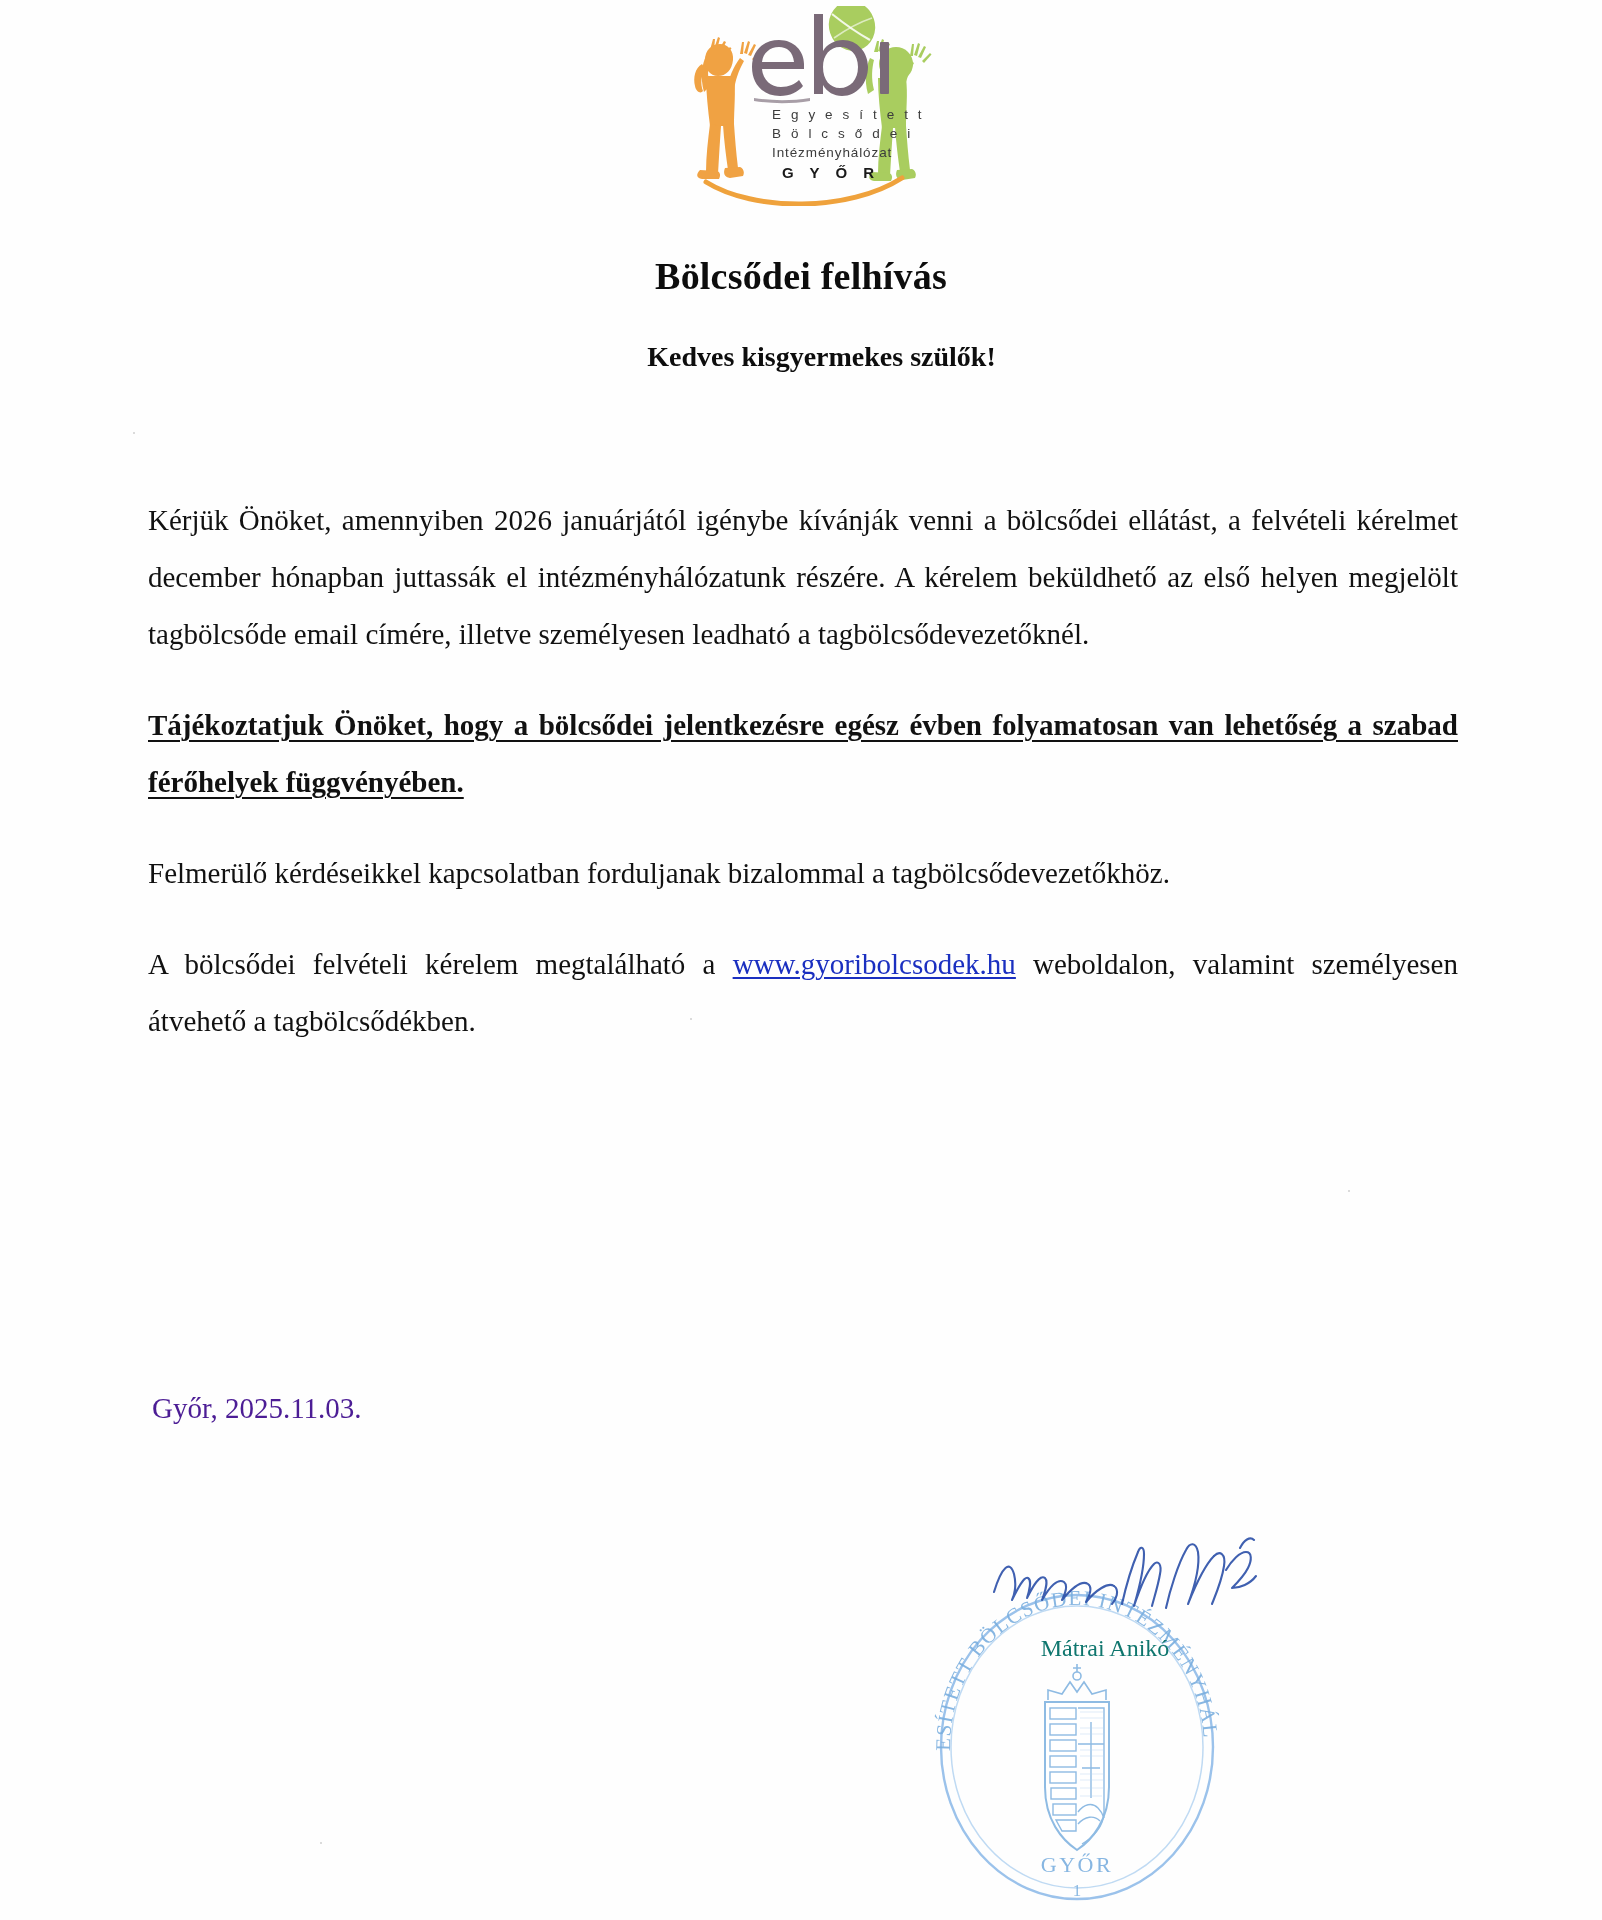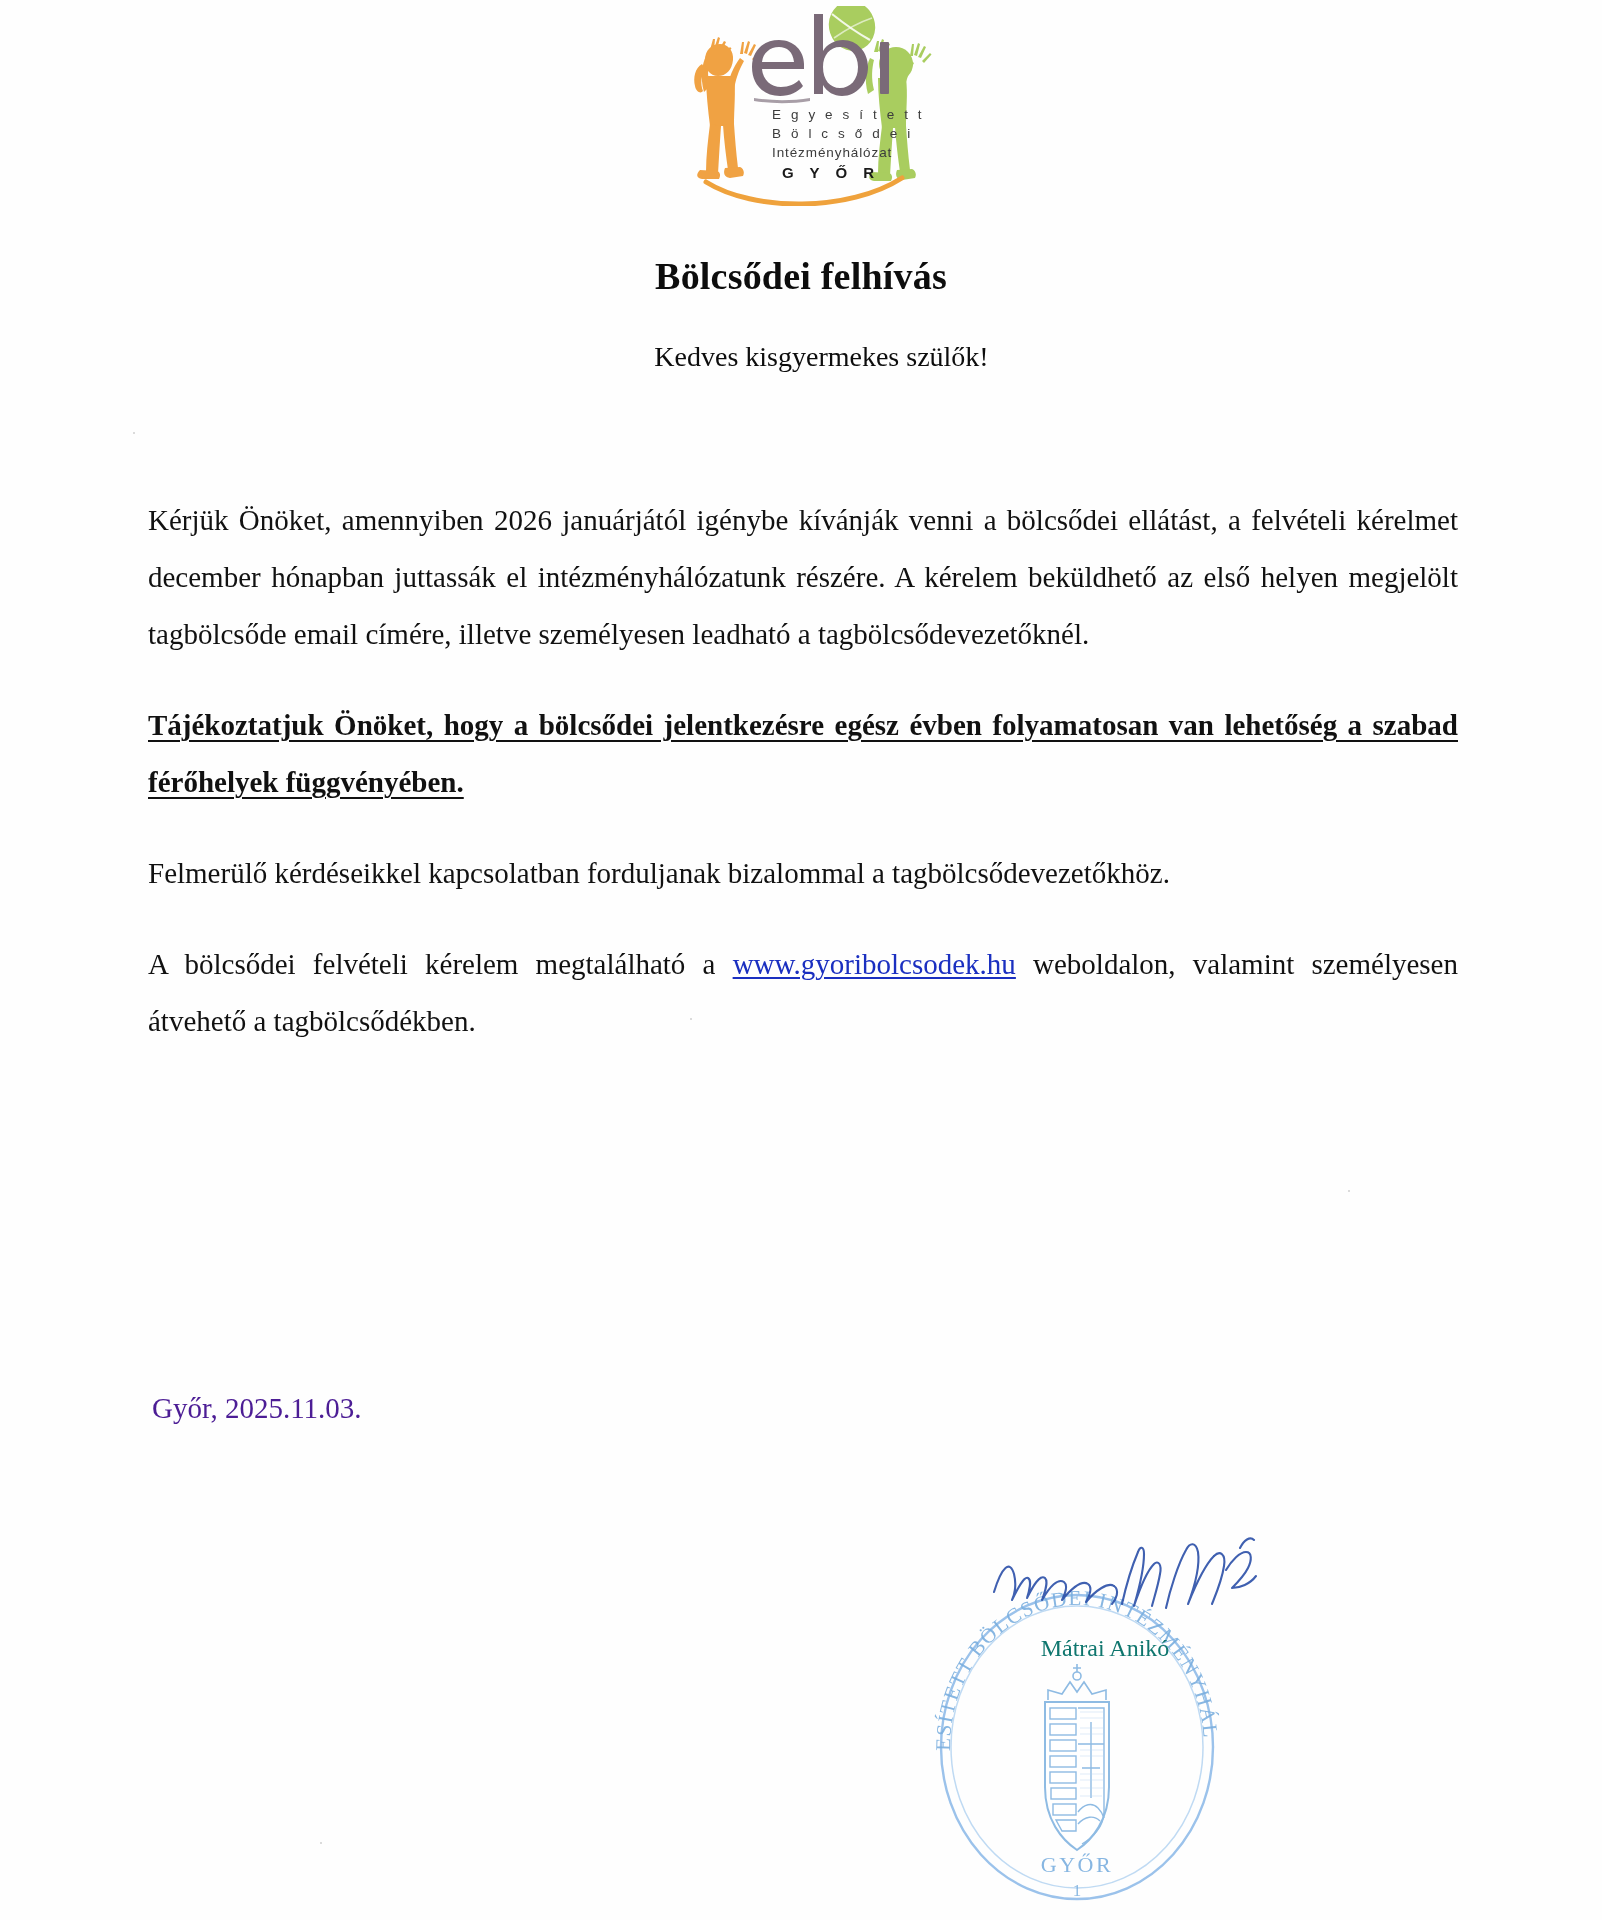--- a/index.html
+++ b/index.html
@@ -49,21 +49,21 @@
     font-weight: bold;
     letter-spacing: 0.2px;
     color: #0d0d0d;
   }
   .doc-subtitle {
     position: absolute;
     left: 0; right: 0;
     top: 341px;
     text-align: center;
     font-size: 28px;
-    font-weight: normal;
+    font-weight: bold;
     color: #0d0d0d;
     padding-left: 41px;
   }
 
   
   .content {
     position: absolute;
     left: 148px;
     top: 492px;
     width: 1310px;

